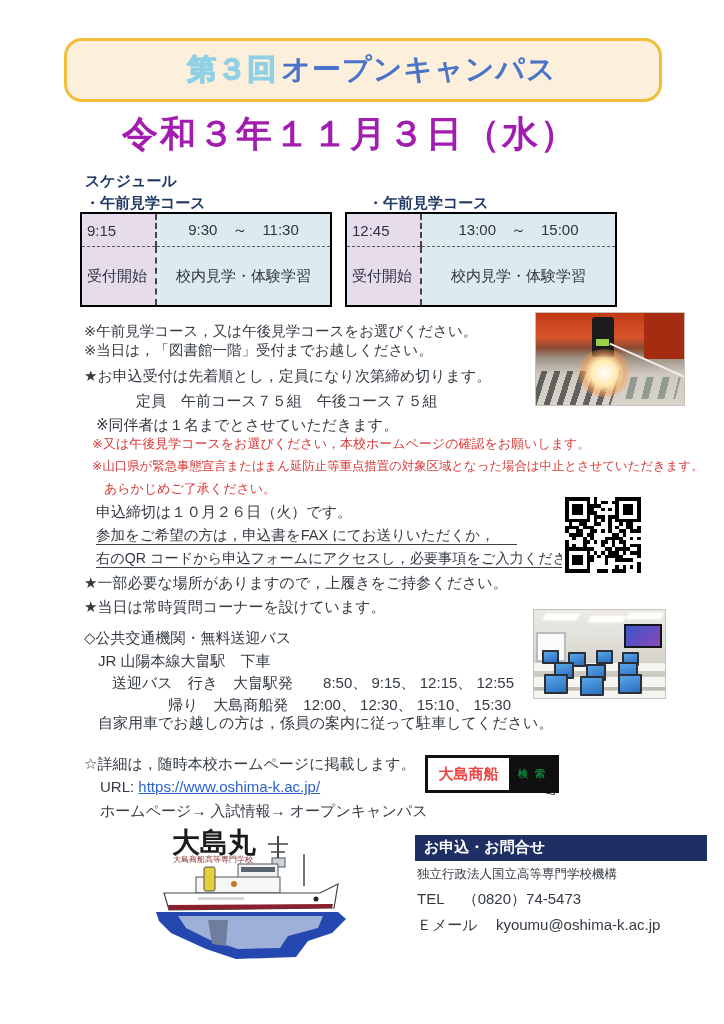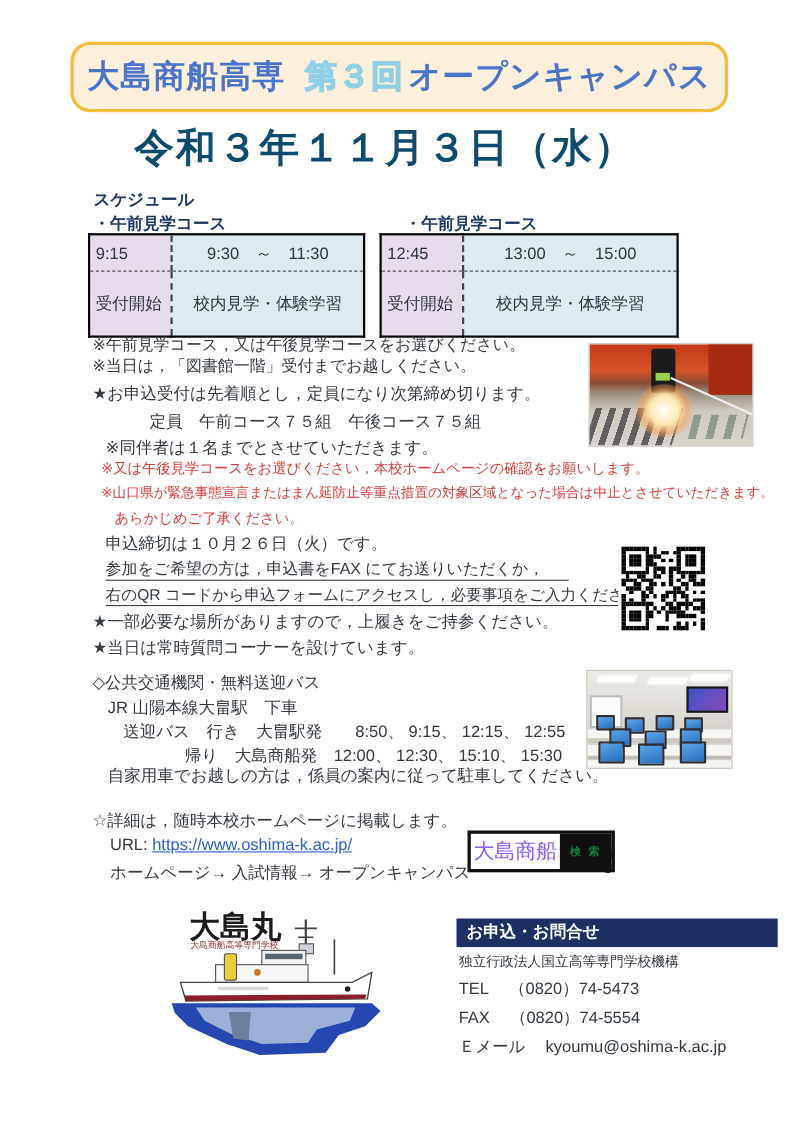--- a/index.html
+++ b/index.html
@@ -7,45 +7,45 @@
        font-family:"Liberation Sans","DejaVu Sans",sans-serif;color:#343a42;}
   .abs{position:absolute;}
   
   .banner{left:64px;top:38px;width:592px;height:58px;background:#fcefdc;
           border:3px solid #f2bd3a;border-radius:18px;display:flex;
           align-items:center;justify-content:center;font-weight:bold;font-size:29px;}
   .banner .solid{color:#4a74c8;letter-spacing:1px;}
   .banner .outline{color:#d8f0f8;-webkit-text-stroke:1.3px #8fd0e4;
                    text-shadow:0 0 1px #8fd0e4;margin:0 4px 0 18px;letter-spacing:1px;}
   
-  .date{left:0;top:110px;width:700px;text-align:center;color:#0c4a6e;
+  .date{left:0;top:110px;width:700px;text-align:center;color:#a21caf;
         font-size:36px;font-weight:bold;letter-spacing:2px;}
   
   .navy{color:#1f3864;font-weight:bold;}
   .sched-label{left:85px;top:172px;font-size:15px;}
   .course-head-am{left:85px;top:194px;font-size:15px;}
   .course-head-pm{left:368px;top:194px;font-size:15px;}
   .sch-table{border:2px solid #000;border-collapse:collapse;table-layout:fixed;}
   .sch-left{left:80px;top:212px;width:252px;height:90px;}
   .sch-right{left:345px;top:212px;width:272px;height:90px;}
   .sch-table td{font-size:15px;color:#2e3440;}
   .sch-table .c1{width:67px;background:#e7dcec;border-right:2px dashed #444;padding-left:5px;}
   .sch-table .c2{background:#ddebf1;text-align:center;}
   .sch-table tr.r1 td{height:30px;border-bottom:1px dashed #555;}
   .sch-table tr.r2 td{height:56px;}
   
-  .ln{font-size:14.5px;white-space:nowrap;}
+  .ln{font-size:14.5px;white-space:nowrap;margin-top:18px;}
   .red{color:#d93a3a;}
   .ul{border-bottom:1.5px solid #3a4148;padding-bottom:1px;}
   .link{color:#2a62cc;text-decoration:underline;cursor:pointer;}
   
   .searchbox{left:425px;top:755px;width:128px;height:32px;border:3px solid #101010;
              display:flex;background:#fff;}
   .searchbox .term{flex:1;display:flex;align-items:center;justify-content:center;
-                   font-size:19px;font-weight:normal;color:#8b5cf6;}
+                   font-size:15px;font-weight:bold;color:#ef4444;}
   .searchbox .btn{width:47px;background:#101010;color:#15803d;display:flex;align-items:center;
                   justify-content:center;font-size:10px;font-weight:bold;letter-spacing:2px;}
   .hand{left:540px;top:766px;font-size:30px;color:#101010;transform:rotate(8deg);
         font-family:"DejaVu Sans",sans-serif;text-shadow:0 0 0 #101010;}
   
   .photo{overflow:hidden;border:1px solid #c9c2ba;}
   .laser{left:535px;top:312px;width:148px;height:92px;background:
          linear-gradient(180deg,#c23a16 0%,#d8542a 26%,#8a4a32 38%,#9b8d80 48%,#cfc9c0 66%,#d8d3ca 100%);}
   .laser .machine-dark{position:absolute;right:0;top:0;width:40px;height:46px;background:#a52c10;}
   .laser .nozzle{position:absolute;left:56px;top:4px;width:22px;height:40px;background:#1c1c1e;border-radius:3px;}
@@ -75,21 +75,20 @@
   .contact .org{font-size:12.5px;margin:5px 2px 0;}
   .contact .row{font-size:15px;margin:7px 2px 0;white-space:nowrap;}
   .contact .row b{font-weight:normal;margin-right:14px;}
   
   .ship{left:138px;top:820px;width:220px;height:158px;}
 </style>
 </head>
 <body>
 
 <div class="abs banner">
-  <span class="solid">大島商船高専</span>
   <span class="outline">第３回</span>
   <span class="solid">オープンキャンパス</span>
 </div>
 
 <div class="abs date">令和３年１１月３日（水）</div>
 
 <div class="abs navy sched-label">スケジュール</div>
 <div class="abs navy course-head-am">・午前見学コース</div>
 <div class="abs navy course-head-pm">・午前見学コース</div>
 
@@ -450,20 +449,16 @@
 </svg>
 
 <div class="abs contact">
   <div class="head">お申込・お問合せ</div>
   <div class="org">独立行政法人国立高等専門学校機構</div>
   <div class="row">
     <b>TEL</b>
     <span>（0820）74-5473</span>
   </div>
   <div class="row">
-    <b>FAX</b>
-    <span>（0820）74-5554</span>
-  </div>
-  <div class="row">
     <b>Ｅメール</b>
     <span>kyoumu@oshima-k.ac.jp</span>
   </div>
 </div>
 
 </body></html>

